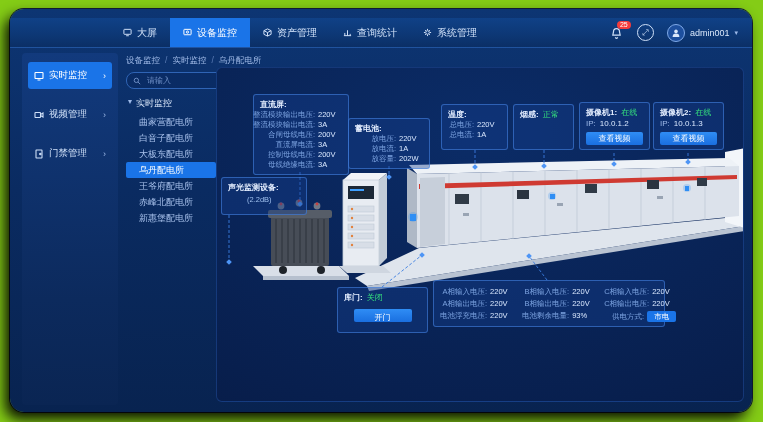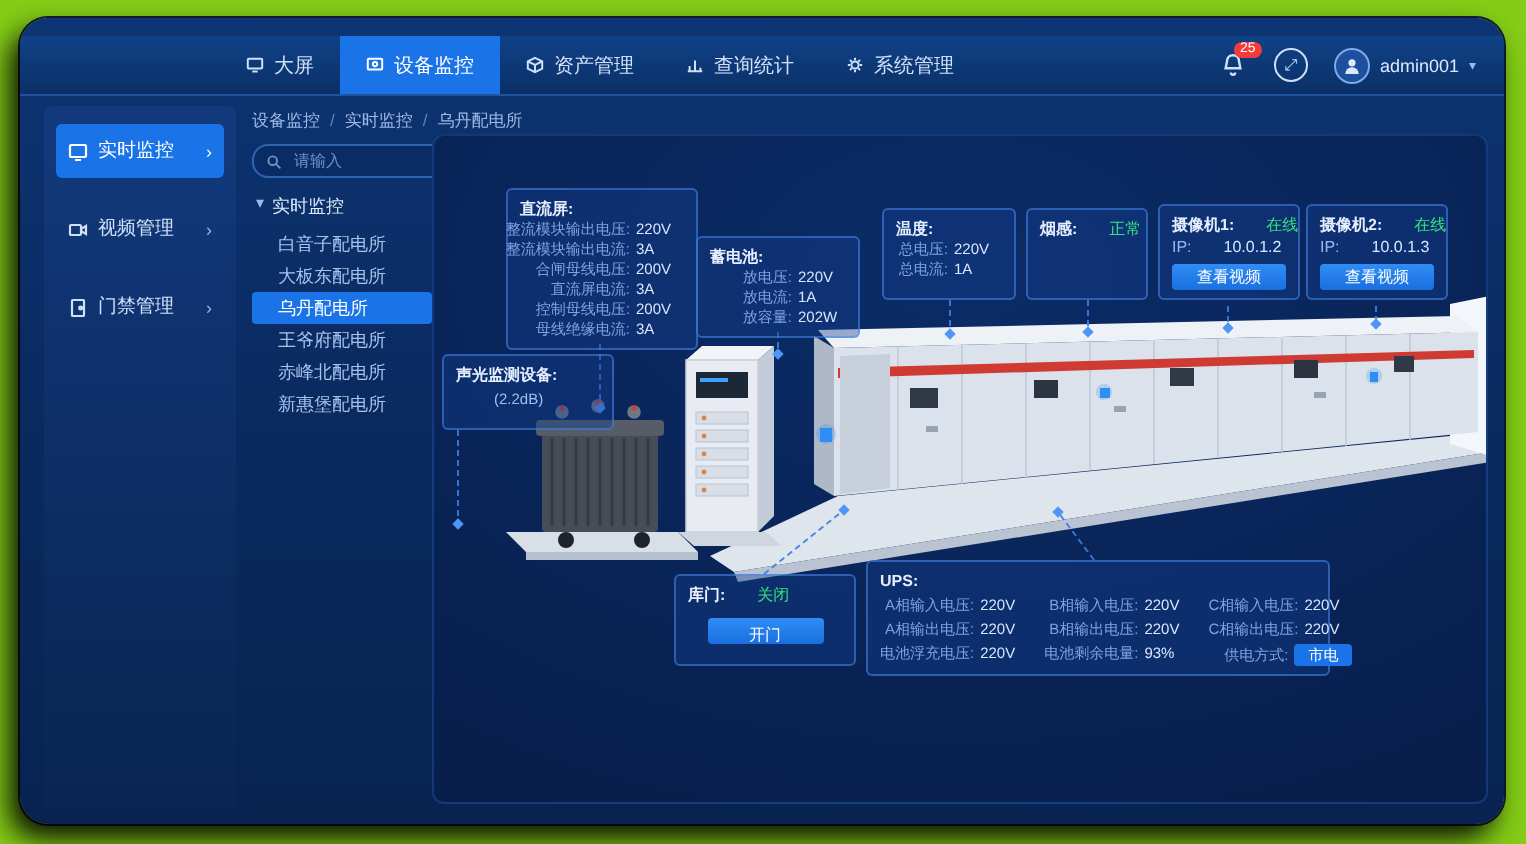--- a/index.html
+++ b/index.html
@@ -56,21 +56,21 @@
         background:radial-gradient(120% 120% at 50% 20%,#0b2c67 0%,#081f4e 70%,#071a42 100%);
         border:1px solid rgba(46,104,200,.35);box-sizing:border-box;}
   .scene,.connectors{position:absolute;left:0;top:0;}
   
   .panel{position:absolute;background:rgba(19,62,142,.40);border:1px solid rgba(72,136,235,.55);
          border-radius:3px;padding:4px 6px;box-sizing:border-box;}
   .panel-title{color:#e4eeff;font-weight:bold;font-size:8px;line-height:11px;}
   .kv{display:flex;gap:3px;justify-content:flex-end;font-size:7.5px;line-height:10px;}
   .kv .k{color:#7ca3e0;flex:1;text-align:right;white-space:nowrap;}
   .kv .v{color:#d9e8ff;min-width:24px;text-align:left;white-space:nowrap;}
-  .row{display:flex;gap:16px;font-size:8px;line-height:11px;color:#9db9e8;white-space:nowrap;}
+  .row{display:flex;gap:4px;font-size:8px;line-height:11px;color:#9db9e8;white-space:nowrap;}
   .ok{color:#35e27d;}
   .btn{background:linear-gradient(180deg,#2f8df5,#1a6fe0);color:#fff;font-size:8px;height:13px;line-height:13px;
        text-align:center;border-radius:2px;cursor:pointer;display:flex;align-items:center;justify-content:center;gap:3px;}
   .chip{background:#1a74e8;color:#fff;font-size:7.5px;line-height:11px;padding:0 7px;border-radius:2px;cursor:pointer;}
   .p-dc{left:36px;top:26px;width:96px;}
   .p-battery{left:131px;top:50px;width:82px;}
   .p-temp{left:224px;top:36px;width:67px;height:46px;}
   .p-smoke{left:296px;top:36px;width:61px;height:46px;}
   .p-cam1{left:362px;top:34px;width:71px;}
   .p-cam2{left:436px;top:34px;width:71px;}
@@ -190,20 +190,21 @@
           <circle cx="4.2" cy="4.2" r="2.7"></circle>
           <path d="M6.3 6.3 9 9"></path>
         </svg>
     <input placeholder="请输入" style="">
   </div>
   <div class="tree">
     <div class="tree-root">
       <span class="tcaret">▾</span>
       <span>实时监控</span>
     </div>
+    <div class="tree-item">曲家营配电所</div>
     <div class="tree-item">白音子配电所</div>
     <div class="tree-item">大板东配电所</div>
     <div class="tree-item selected">乌丹配电所</div>
     <div class="tree-item">王爷府配电所</div>
     <div class="tree-item">赤峰北配电所</div>
     <div class="tree-item">新惠堡配电所</div>
   </div>
 
   <div class="main">
 
@@ -425,21 +426,20 @@
           </div>
       <div class="btn">
         <svg width="7" height="9" viewBox="0 0 7 9">
               <path d="M4.2 0 1 4.5h2L2 9l4.2-5.3H4Z" fill="#fff"></path>
             </svg>
         <span>开门</span>
       </div>
     </div>
 
     <div class="panel p-ups">
-      <div class="panel-title">UPS:</div>
       <div class="ups-grid">
         <div class="kv">
               <span class="k">A相输入电压:</span>
               <span class="v">220V</span>
             </div>
         <div class="kv">
               <span class="k">B相输入电压:</span>
               <span class="v">220V</span>
             </div>
         <div class="kv">

